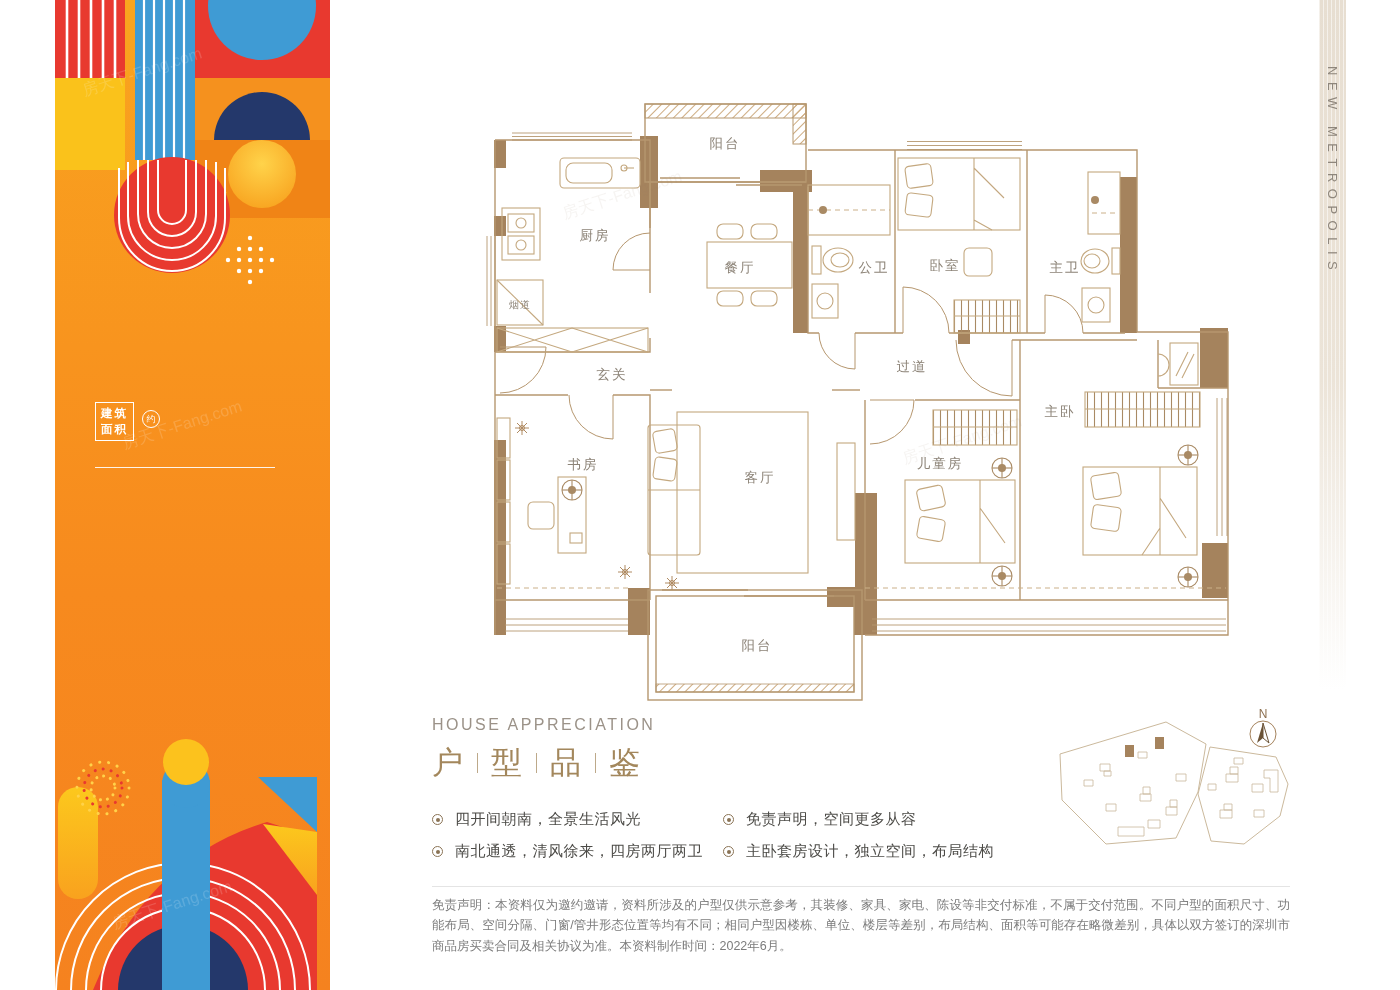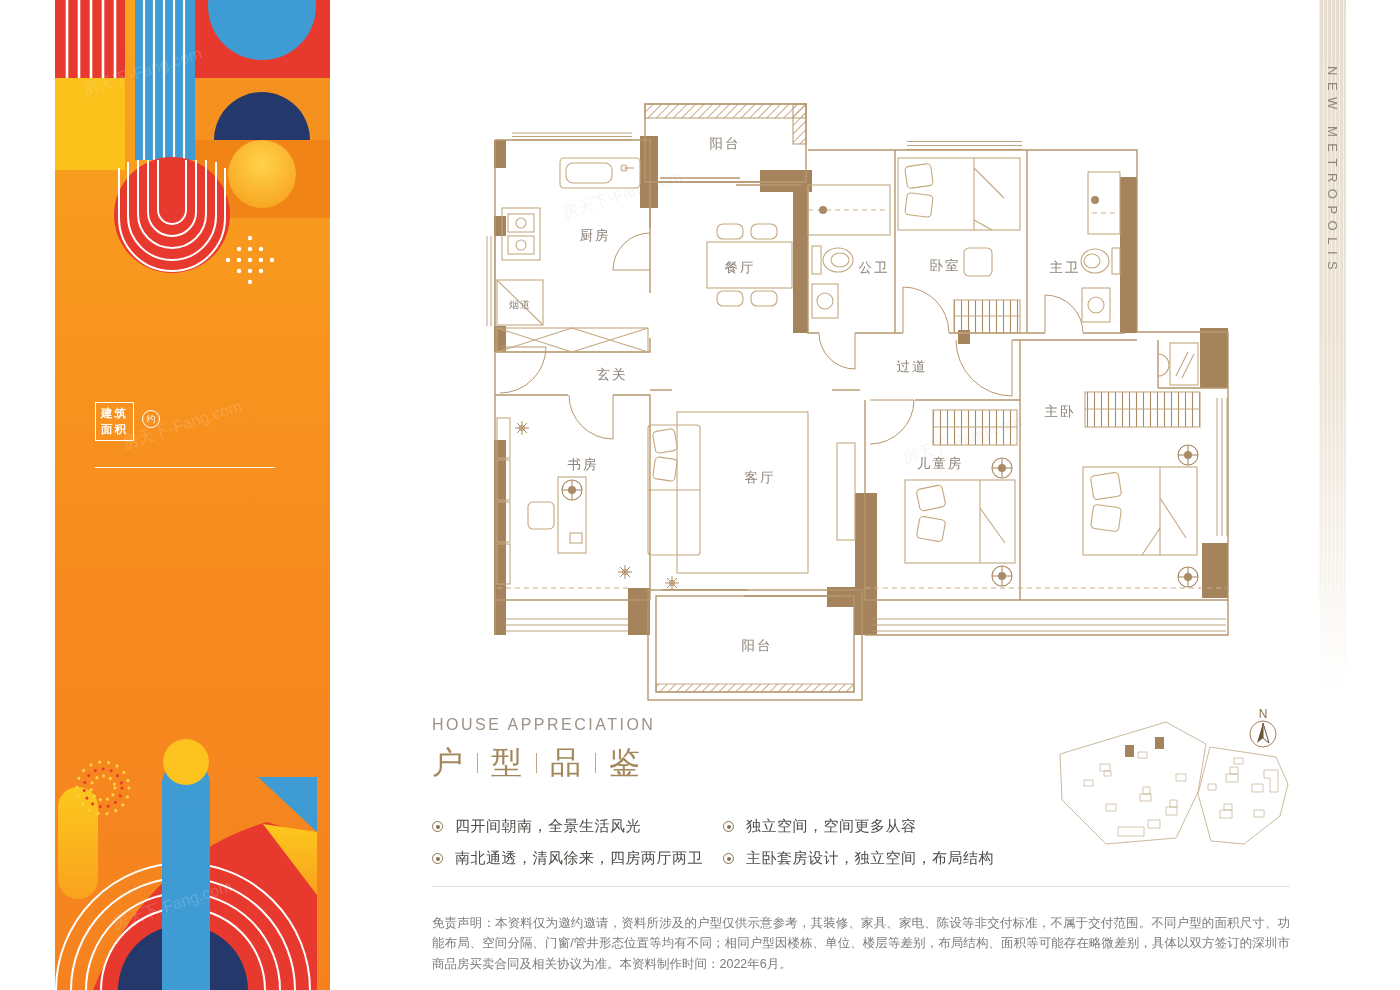--- a/index.html
+++ b/index.html
@@ -54,35 +54,35 @@
   .sitemap{position:absolute;left:1048px;top:692px;}
   .sitemap text{font-family:"Liberation Sans",sans-serif;font-size:12px;fill:#8c6f4f;}
   
   .info{position:absolute;left:432px;top:716px;width:860px;}
   .eyebrow{font-size:16px;letter-spacing:2.5px;color:#9b9288;}
   .title-row{display:flex;align-items:center;margin-top:8px;color:#a3875c;}
   .title-char{font-size:31px;letter-spacing:1px;}
   .title-sep{width:1px;height:20px;background:#bda98a;margin:0 13px;}
   .features{
     display:grid;grid-template-columns:278px auto;column-gap:22px;row-gap:22px;
-    margin-top:33px;
+    margin-top:26px;
     gap:13px;
   }
   .feature{display:flex;align-items:center;font-size:15px;color:#4c4b47;letter-spacing:.5px;}
   .bullet{
     width:9px;height:9px;border:1.5px solid #8a7355;border-radius:50%;
     margin-right:12px;flex:0 0 auto;position:relative;
   }
   .bullet::after{
     content:"";position:absolute;left:2.5px;top:2.5px;width:4px;height:4px;
     border-radius:50%;background:#8a7355;
   }
   .disclaimer{
     position:absolute;left:432px;top:886px;width:858px;
-    border-top:1px solid #e4e4e4;padding-top:26px;
+    border-top:1px solid #e4e4e4;padding-top:8px;
     font-size:12.5px;line-height:1.62;color:#7c7c7c;text-align:justify;
   }
   
   .wm{position:absolute;font-size:16px;transform:rotate(-18deg);pointer-events:none;white-space:nowrap;}
   .wm.on-orange{color:rgba(255,255,255,.16);}
   .wm.on-white{color:rgba(150,130,110,.09);}
 </style>
 </head>
 <body>
 
@@ -453,21 +453,21 @@
     <span class="title-sep"></span>
     <span class="title-char">鉴</span>
   </div>
   <div class="features">
     <div class="feature">
       <span class="bullet"></span>
       <span>四开间朝南，全景生活风光</span>
     </div>
     <div class="feature">
       <span class="bullet"></span>
-      <span>独立空间，空间更多从容</span>
+      <span>免责声明，空间更多从容</span>
     </div>
     <div class="feature">
       <span class="bullet"></span>
       <span>南北通透，清风徐来，四房两厅两卫</span>
     </div>
     <div class="feature">
       <span class="bullet"></span>
       <span>主卧套房设计，独立空间，布局结构</span>
     </div>
   </div>

